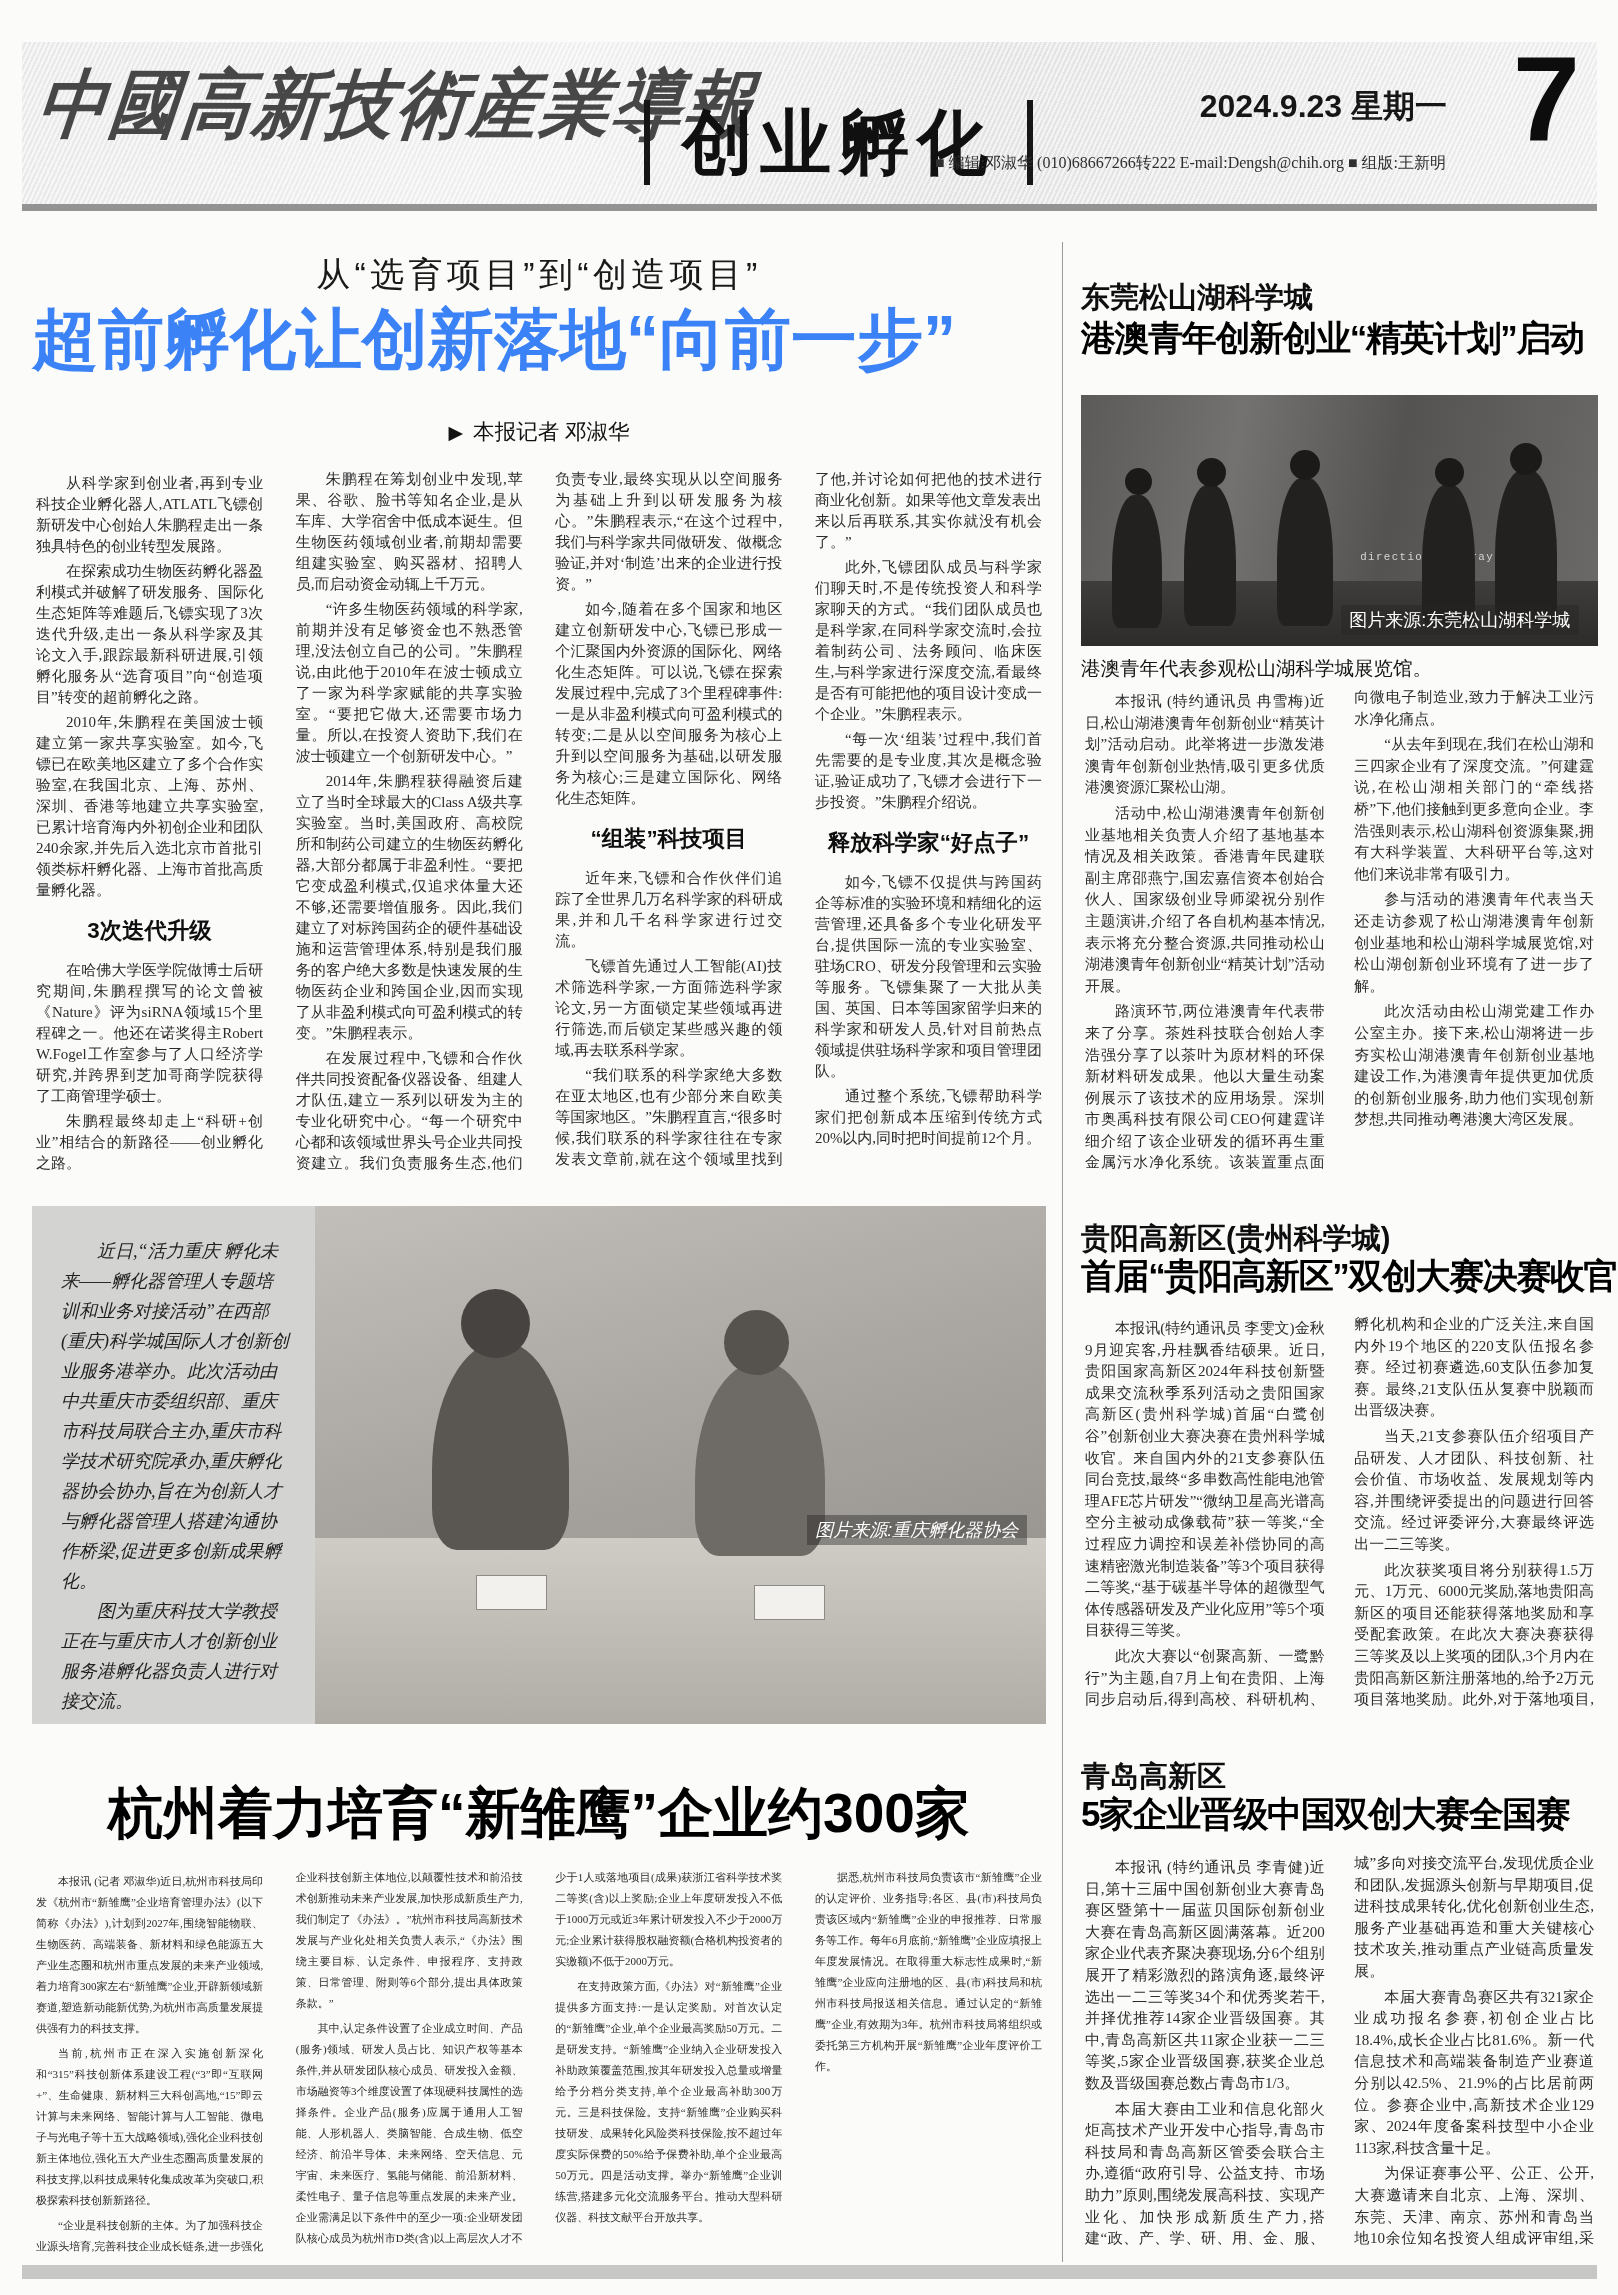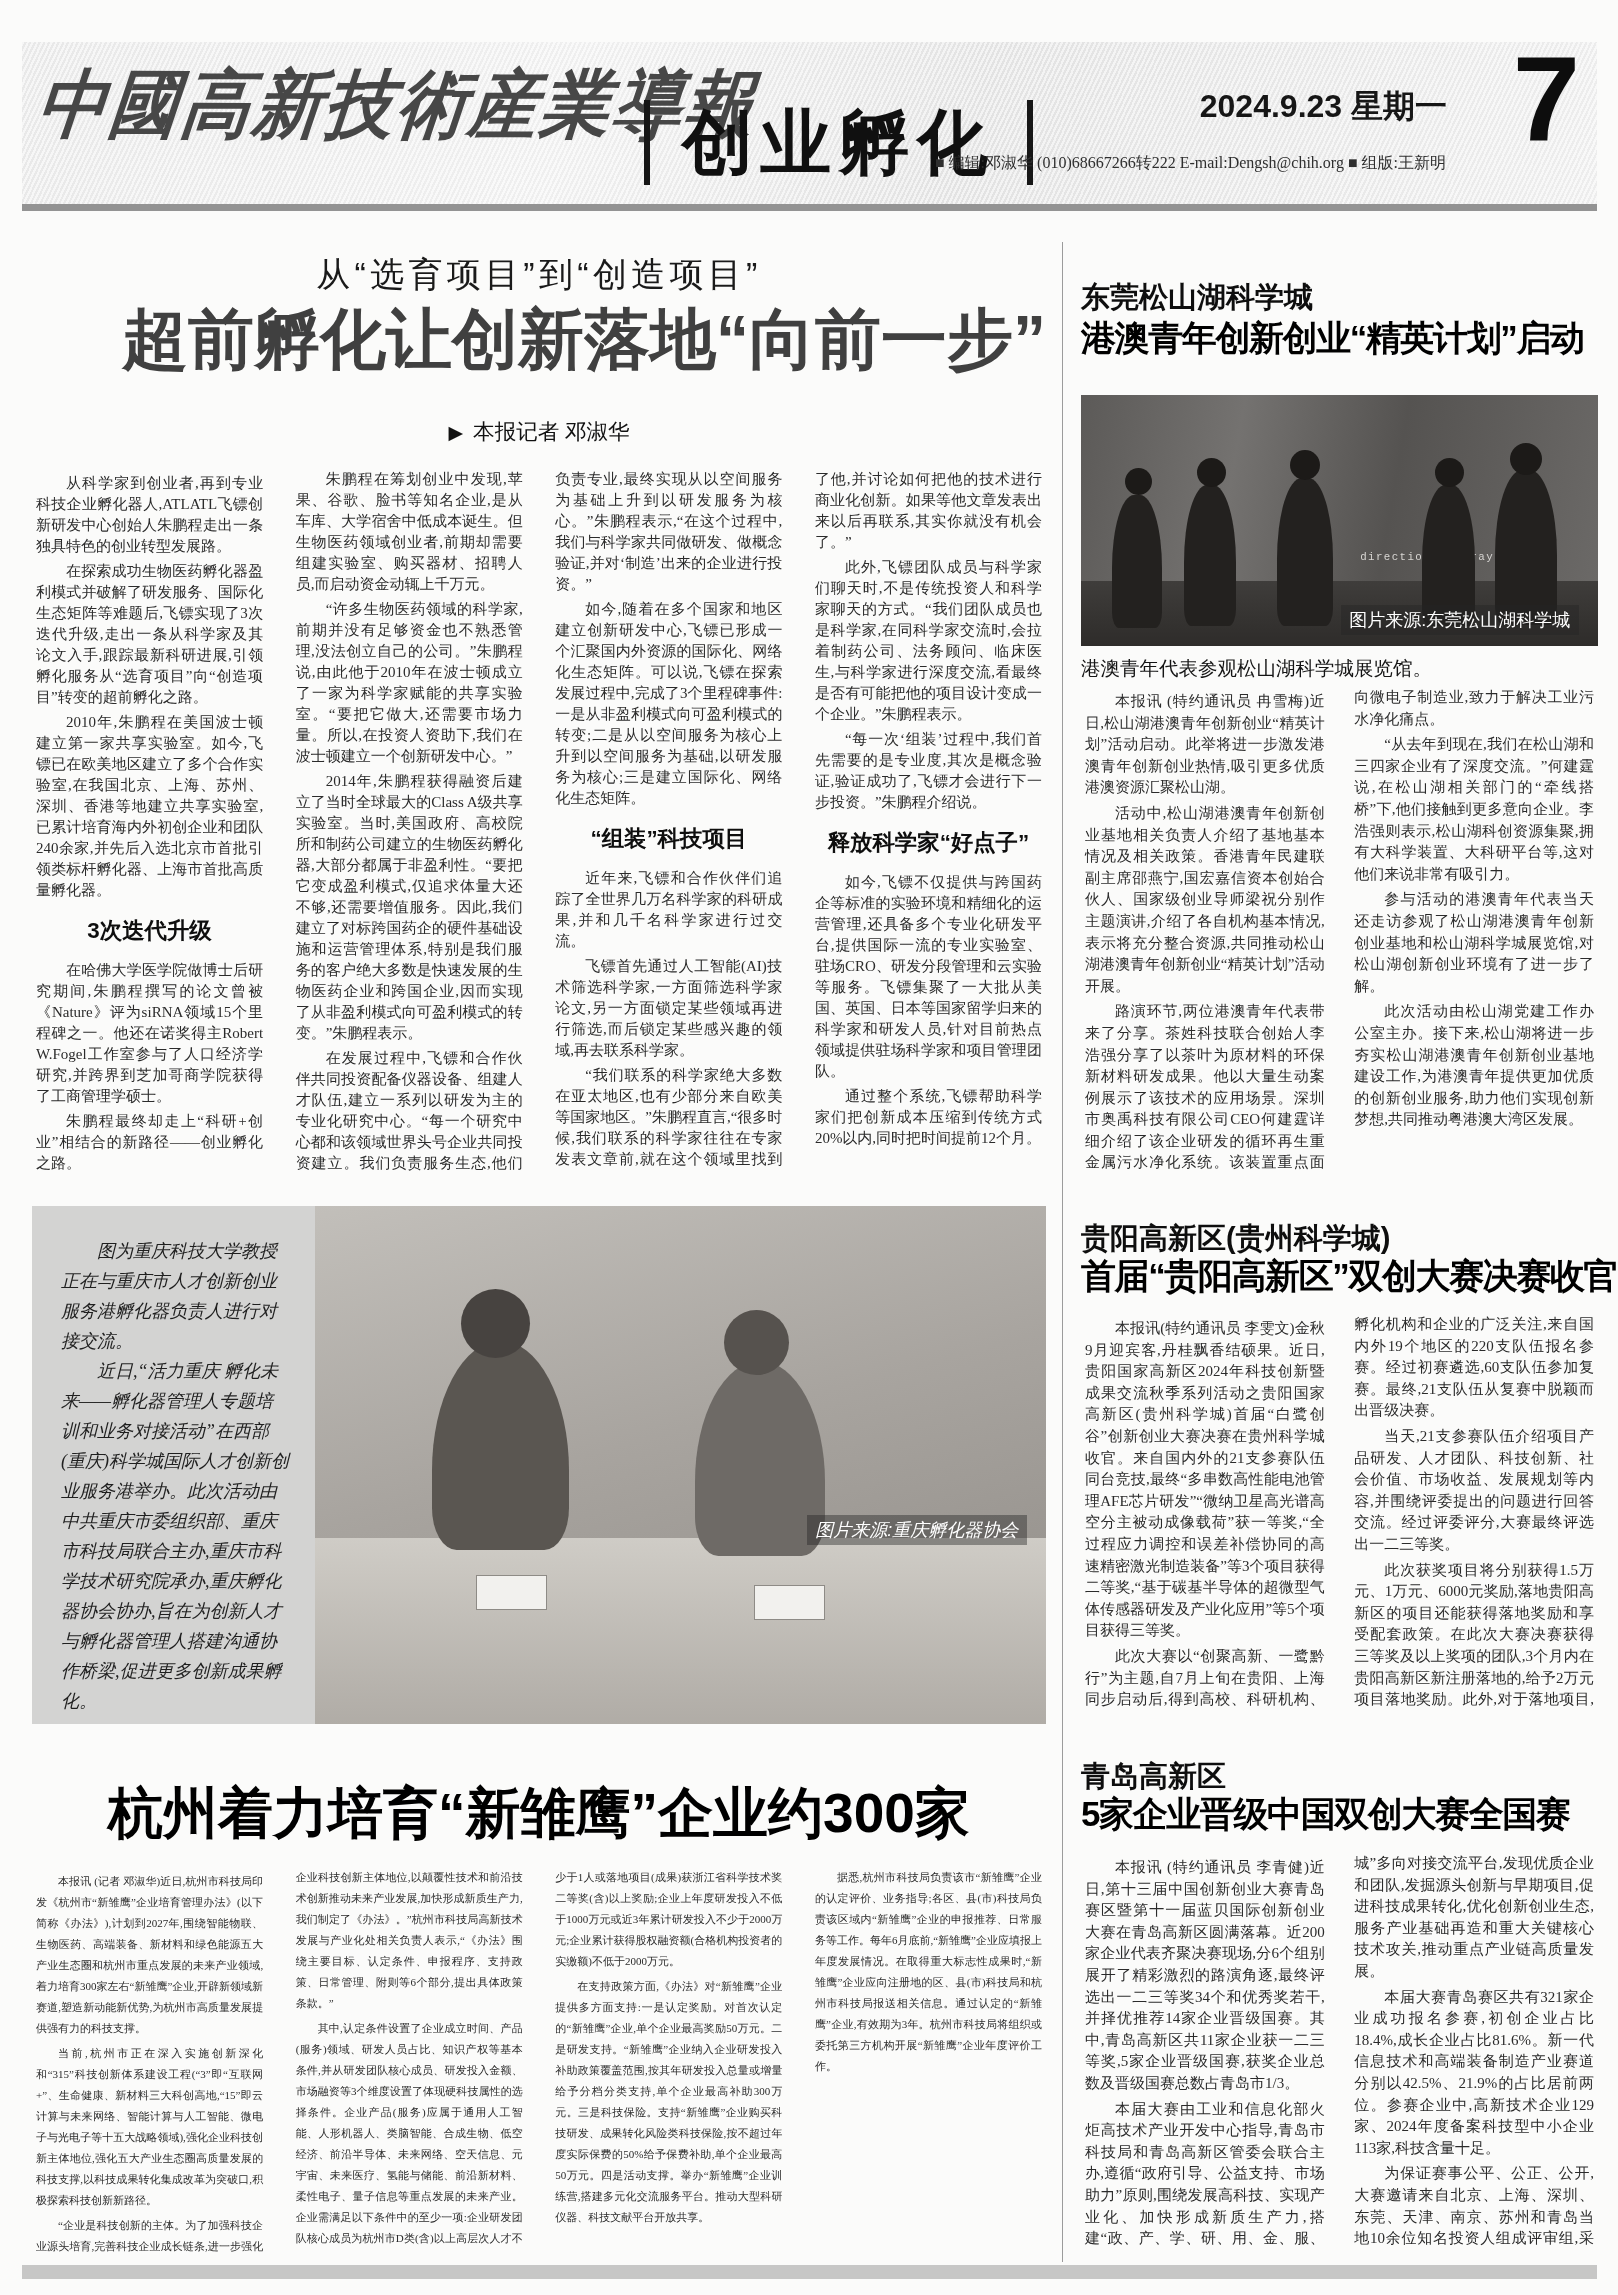--- a/index.html
+++ b/index.html
@@ -18,22 +18,22 @@
   .section-title{font-family:"Liberation Sans",sans-serif;font-weight:900;font-size:71px;line-height:1;color:#101010;letter-spacing:7.2px;white-space:nowrap;}
   .issue-date{position:absolute;right:172px;top:85px;font-family:"Liberation Sans",sans-serif;font-weight:700;font-size:32px;color:#161616;white-space:nowrap;}
   .page-number{position:absolute;right:39px;top:38px;font-family:"Liberation Sans",sans-serif;font-weight:900;font-size:121px;line-height:1;color:#0d0d0d;}
   .editor-line{position:absolute;right:173px;top:153px;font-size:16px;color:#2f2f2f;white-space:nowrap;}
   
   .v-divider{position:absolute;left:1062px;top:242px;bottom:33px;width:0.7px;background:#9b9b9b;}
   .bottom-band{position:absolute;left:21.6px;right:21.6px;top:2265px;height:14.4px;background:#c7c7c6;}
   
   .main-kicker{position:absolute;left:32px;top:252px;width:1014px;text-align:center;
     font-family:"Liberation Sans",sans-serif;font-size:34px;letter-spacing:4.3px;color:#1a1a1a;}
-  .main-headline{position:absolute;left:32px;top:302px;width:1014px;text-align:right;
-    font-family:"Liberation Sans",sans-serif;font-weight:900;font-size:66px;line-height:1.15;color:#404040;}
+  .main-headline{position:absolute;left:32px;top:302px;width:1014px;text-align:left;
+    font-family:"Liberation Sans",sans-serif;font-weight:900;font-size:66px;line-height:1.15;color:#3b82f6;}
   .main-byline{position:absolute;left:32px;top:417px;width:1014px;text-align:center;font-size:21.6px;color:#111;}
   .byline-arrow{display:inline-block;margin-right:10px;font-size:19px;}
   .main-body{position:absolute;left:32px;top:469px;width:1014px;height:721px;
     column-count:4;column-gap:24.5px;column-fill:auto;overflow:hidden;
     font-size:15px;line-height:21px;text-align:justify;}
   .para{margin:4px;text-indent:2em;}
   .sub-head{font-family:"Liberation Sans",sans-serif;font-weight:700;font-size:22.4px;
     text-align:center;margin:19px 0;text-indent:0;color:#0e0e0e;}
   
   .photo-cq{position:absolute;left:32px;top:1206px;width:1014px;height:518px;display:flex;background:#b7b4b0;}
@@ -121,22 +121,22 @@
       <p class="para">此外,飞镖团队成员与科学家们聊天时,不是传统投资人和科学家聊天的方式。“我们团队成员也是科学家,在同科学家交流时,会拉着制药公司、法务顾问、临床医生,与科学家进行深度交流,看最终是否有可能把他的项目设计变成一个企业。”朱鹏程表示。</p>
       <p class="para">“每一次‘组装’过程中,我们首先需要的是专业度,其次是概念验证,验证成功了,飞镖才会进行下一步投资。”朱鹏程介绍说。</p>
       <h3 class="sub-head">释放科学家“好点子”</h3>
       <p class="para">如今,飞镖不仅提供与跨国药企等标准的实验环境和精细化的运营管理,还具备多个专业化研发平台,提供国际一流的专业实验室、驻场CRO、研发分段管理和云实验等服务。飞镖集聚了一大批从美国、英国、日本等国家留学归来的科学家和研发人员,针对目前热点领域提供驻场科学家和项目管理团队。</p>
       <p class="para">通过整个系统,飞镖帮助科学家们把创新成本压缩到传统方式20%以内,同时把时间提前12个月。</p>
       <p class="para">“这种模式能帮助更多科学家释放出他的‘好点子’。而且我们驻场研发人员还会帮助科学家做研发,把重资产收入公司变成轻资产运营模式。”朱鹏程表示,如今,飞镖已持续“组装”出科动生物等多家优质企业,成员企业在研管线已累计获得专利6000余项,临床批件近300个。</p>
     </div>
 
   <div class="photo-cq">
     <div class="photo-cq-caption">
+        <p class="para">近日,“活力重庆 孵化未来——孵化器管理人专题培训和业务对接活动”在西部(重庆)科学城国际人才创新创业服务港举办。此次活动由中共重庆市委组织部、重庆市科技局联合主办,重庆市科学技术研究院承办,重庆孵化器协会协办,旨在为创新人才与孵化器管理人搭建沟通协作桥梁,促进更多创新成果孵化。</p>
         <p class="para">图为重庆科技大学教授正在与重庆市人才创新创业服务港孵化器负责人进行对接交流。</p>
-        <p class="para">近日,“活力重庆 孵化未来——孵化器管理人专题培训和业务对接活动”在西部(重庆)科学城国际人才创新创业服务港举办。此次活动由中共重庆市委组织部、重庆市科技局联合主办,重庆市科学技术研究院承办,重庆孵化器协会协办,旨在为创新人才与孵化器管理人搭建沟通协作桥梁,促进更多创新成果孵化。</p>
       </div>
     <div class="photo-cq-img">
       <div class="cq-table"></div>
       <div class="cq-person" style="left:16%;top:26%;width:137px;height:209px;"></div>
       <div class="cq-head" style="left:20%;top:16%;width:69px;height:69px;"></div>
       <div class="cq-person" style="left:52%;top:30%;width:130px;height:195px;background:#6e6a66;"></div>
       <div class="cq-head" style="left:56%;top:20%;width:65px;height:65px;background:#56524e;"></div>
       <div class="cq-card" style="left:22%;bottom:22%;"></div>
       <div class="cq-card" style="left:60%;bottom:20%;"></div>
       <div class="photo-credit">图片来源:重庆孵化器协会</div>

